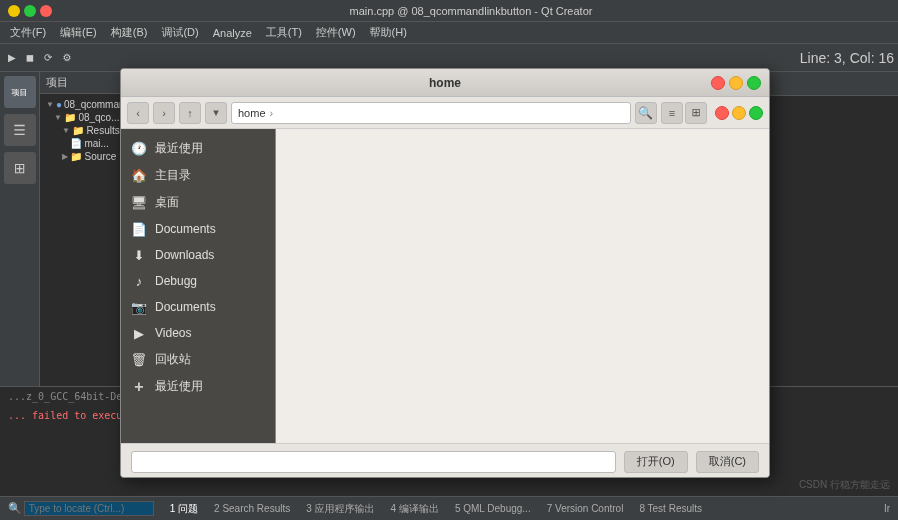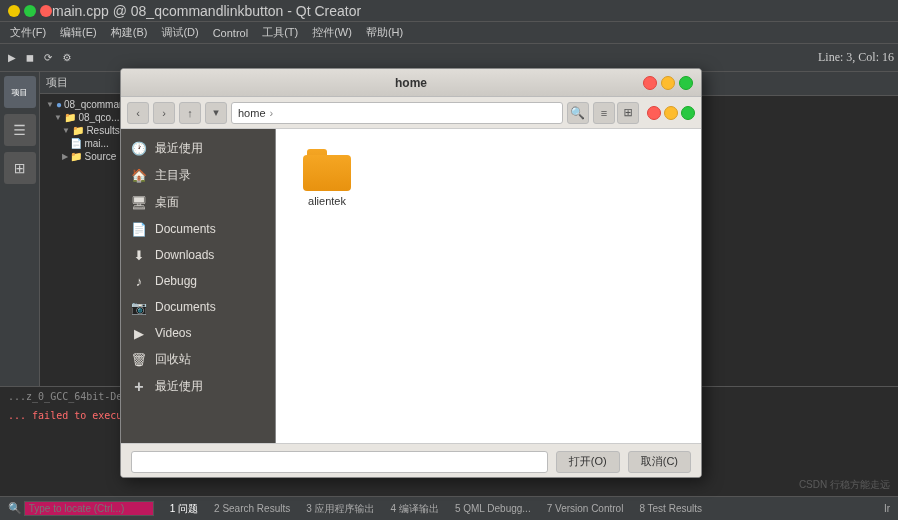--- a/index.html
+++ b/index.html
@@ -28,22 +28,23 @@
       top: 0; left: 0; right: 0;
       height: 22px;
       background: #3c3f41;
       display: flex;
       align-items: center;
       padding: 0 8px;
       border-bottom: 1px solid #555;
     }
     .title-bar-text {
       color: #ccc;
-      font-size: 14px;
+      font-size: 11px;
       flex: 1;
+      text-align: center;
     }
     .title-bar-buttons {
       display: flex;
       gap: 4px;
     }
     .title-btn {
       width: 12px; height: 12px;
       border-radius: 50%;
       display: inline-block;
     }
@@ -222,21 +223,21 @@
       font-size: 10px;
       padding: 1px 4px;
       width: 150px;
       outline: none;
     }
 
     
     .file-dialog {
       position: absolute;
       top: 68px; left: 120px;
-      width: 582px;
+      width: 650px;
       height: 410px;
       background: #f0ede8;
       border: 1px solid #888;
       box-shadow: 4px 4px 16px rgba(0,0,0,0.5);
       border-radius: 4px;
       overflow: hidden;
       z-index: 100;
     }
 
     
@@ -496,33 +497,33 @@
     <span class="title-btn close"></span>
   </div>
   <span class="title-bar-text">main.cpp @ 08_qcommandlinkbutton - Qt Creator</span>
 </div>
 
 <div class="menu-bar">
   <span class="menu-item">文件(F)</span>
   <span class="menu-item">编辑(E)</span>
   <span class="menu-item">构建(B)</span>
   <span class="menu-item">调试(D)</span>
-  <span class="menu-item">Control</span>
+  <span class="menu-item">Analyze</span>
   <span class="menu-item">工具(T)</span>
   <span class="menu-item">控件(W)</span>
   <span class="menu-item">帮助(H)</span>
 </div>
 
 <div class="toolbar">
   <button class="toolbar-btn">▶</button>
   <button class="toolbar-btn">◼</button>
   <button class="toolbar-btn">⟳</button>
   <button class="toolbar-btn">⚙</button>
   <div style="flex:1;"></div>
-  <span style="color:#ccc;font-size:12px;font-family:Liberation Serif, serif;">Line: 3, Col: 16</span>
+  <span style="color:#ccc;font-size:14px;">Line: 3, Col: 16</span>
 </div>
 
 <div class="left-sidebar">
   <div class="sidebar-icon" style="background:#5a6068;font-size:8px;color:#fff;">项目</div>
   <div class="sidebar-icon" style="font-size:14px;">☰</div>
   <div class="sidebar-icon" style="font-size:14px;">⊞</div>
 </div>
 
 <div class="project-panel">
   <div class="project-header">项目</div>
@@ -575,21 +576,21 @@
     <span style="color:#888;">...z_0_GCC_64bit-Debug/</span>
   </div>
   <div class="bottom-output">
     <span class="output-error">... failed to execute</span>
   </div>
 </div>
 
 <div class="status-bar">
   <div style="display:flex;align-items:center;gap:2px;margin-right:4px;">
     <span style="color:#aaa;font-size:11px;">🔍</span>
-    <input class="search-input-field" type="text" style="background: #be185d; border: 1px solid rgb(85, 85, 85); color: rgb(204, 204, 204); font-size: 10px; padding: 1px 4px; width: 130px; outline: none;" placeholder="Type to locate (Ctrl...)">
+    <input class="search-input-field" type="text" style="background: #0c4a6e; border: 1px solid rgb(85, 85, 85); color: rgb(204, 204, 204); font-size: 10px; padding: 1px 4px; width: 130px; outline: none;" placeholder="Type to locate (Ctrl...)">
   </div>
   <span class="status-item active">1 问题</span>
   <span class="status-item">2 Search Results</span>
   <span class="status-item">3 应用程序输出</span>
   <span class="status-item">4 编译输出</span>
   <span class="status-item">5 QML Debugg...</span>
   <span class="status-item">7 Version Control</span>
   <span class="status-item">8 Test Results</span>
   <div style="flex:1;"></div>
   <span style="color:#aaa;font-size:10px;">Ir</span>
@@ -666,29 +667,20 @@
       <div class="bookmark-item">
         <span class="bookmark-icon">🗑</span>
         <span>回收站</span>
       </div>
       <div class="bookmark-item">
         <span class="bookmark-icon" style="font-size:16px;font-weight:bold;color:#ccc;">+</span>
         <span>最近使用</span>
       </div>
     </div>
 
-    <div class="dialog-right">
-      <div class="file-item">
-        <div class="folder-icon-large">
-          <div class="folder-tab"></div>
-          <div class="folder-body"></div>
-        </div>
-        <span class="file-label">alientek</span>
-      </div>
-    </div>
   </div>
 
   <div class="dialog-footer">
     <input class="dialog-footer-input" type="text" style="">
     <button class="dialog-footer-btn">打开(O)</button>
     <button class="dialog-footer-btn">取消(C)</button>
   </div>
 </div>
 
 <div class="watermark">

